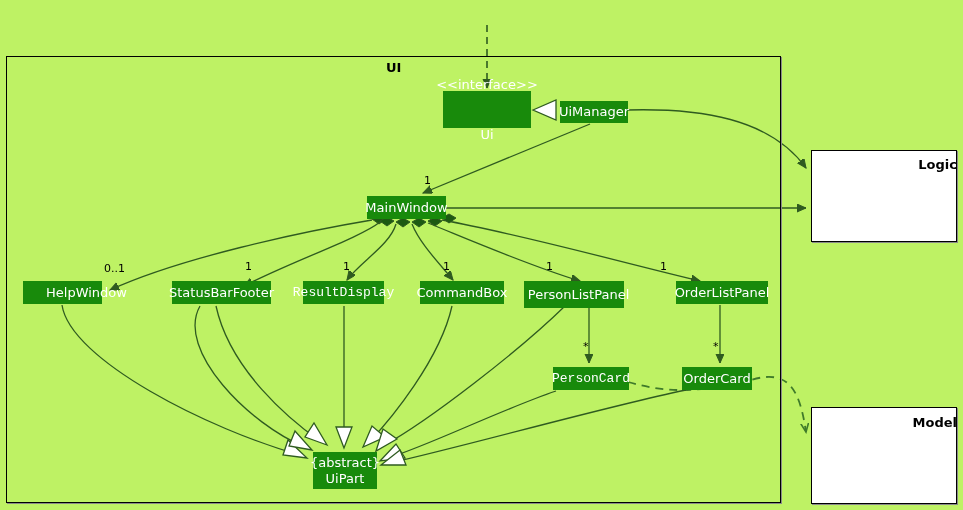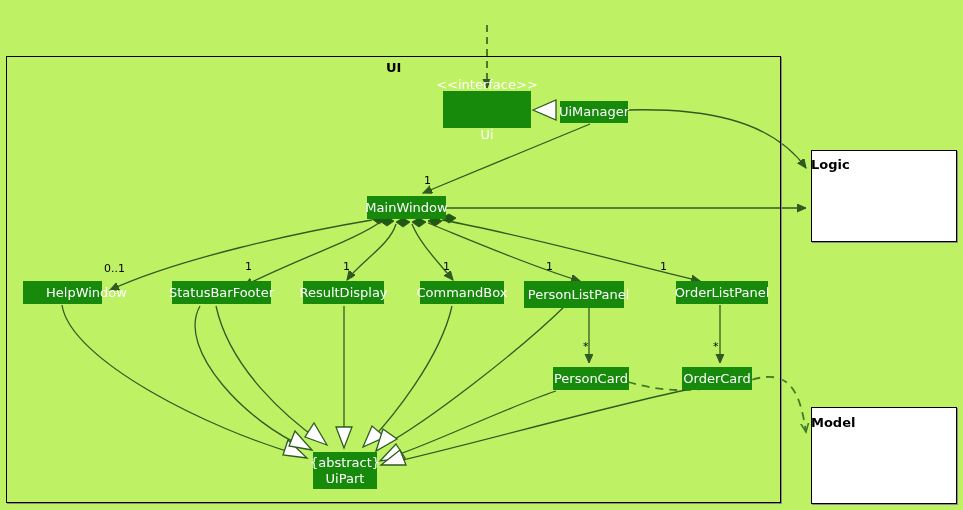--- a/index.html
+++ b/index.html
@@ -69,21 +69,21 @@
     background: #ffffff;
     box-sizing: border-box;
     z-index: 3;
   }
   .ext-title {
     position: absolute;
     font-family: "DejaVu Sans", sans-serif;
     font-size: 13px;
     font-weight: bold;
     color: #000000;
-    text-align: left;
+    text-align: right;
     z-index: 4;
     white-space: pre;
   }
   .mult {
     position: absolute;
     font-family: "DejaVu Sans", sans-serif;
     font-size: 11px;
     color: #000000;
     z-index: 6;
     white-space: pre;
@@ -190,37 +190,37 @@
   </div>
 
   <div class="cls" style="left:23px; top:281px; width:79px; height:23px;padding-left:48px;">
     <span class="l2">HelpWindow</span>
   </div>
 
   <div class="cls" style="left:172px; top:281px; width:99px; height:23px;">
     <span class="l2">StatusBarFooter</span>
   </div>
 
-  <div class="cls" style="left:303px; top:281px; width:81px; height:23px;">
+  <div class="cls" style="left:303px; top:281px; width:81px; height:23px;font-family:Liberation Mono, monospace;">
     <span class="l2">ResultDisplay</span>
   </div>
 
   <div class="cls" style="left:420px; top:281px; width:84px; height:23px;justify-content:center;">
     <span class="l2">CommandBox</span>
   </div>
 
   <div class="cls" style="left:524px; top:281px; width:100px; height:27px;padding-left:9px;">
     <span class="l2">PersonListPanel</span>
   </div>
 
   <div class="cls" style="left:676px; top:281px; width:92px; height:23px;">
     <span class="l2">OrderListPanel</span>
   </div>
 
-  <div class="cls" style="left:553px; top:367px; width:76px; height:23px;">
+  <div class="cls" style="left:553px; top:367px; width:76px; height:23px;font-family:Liberation Mono, monospace;">
     <span class="l2">PersonCard</span>
   </div>
 
   <div class="cls" style="left:682px; top:367px; width:70px; height:23px;">
     <span class="l2">OrderCard</span>
   </div>
 
   <div class="cls" style="left:313px; top:452px; width:64px; height:37px;">
     <span class="l1">{abstract}</span>
     <span class="l2">UiPart</span>

